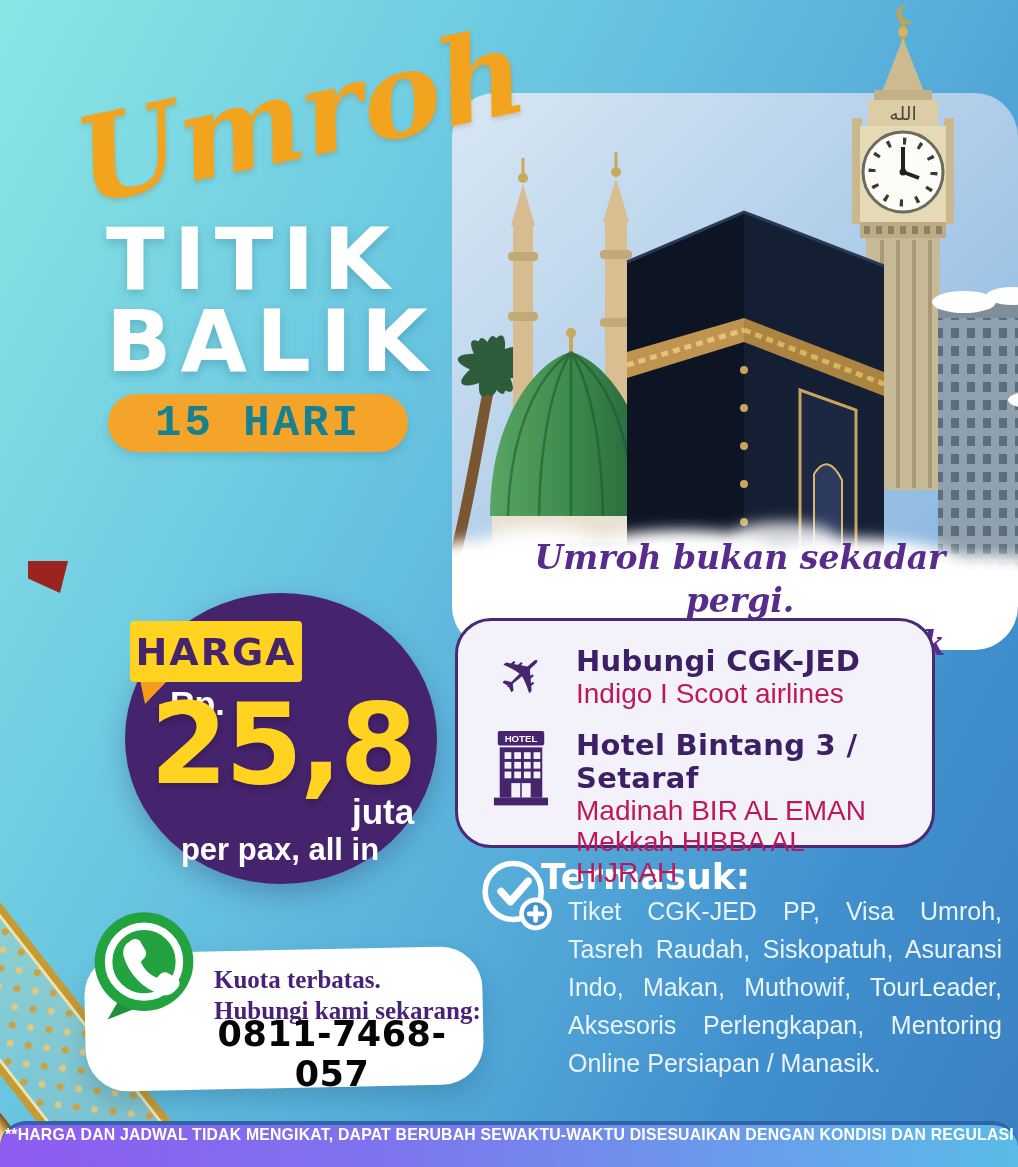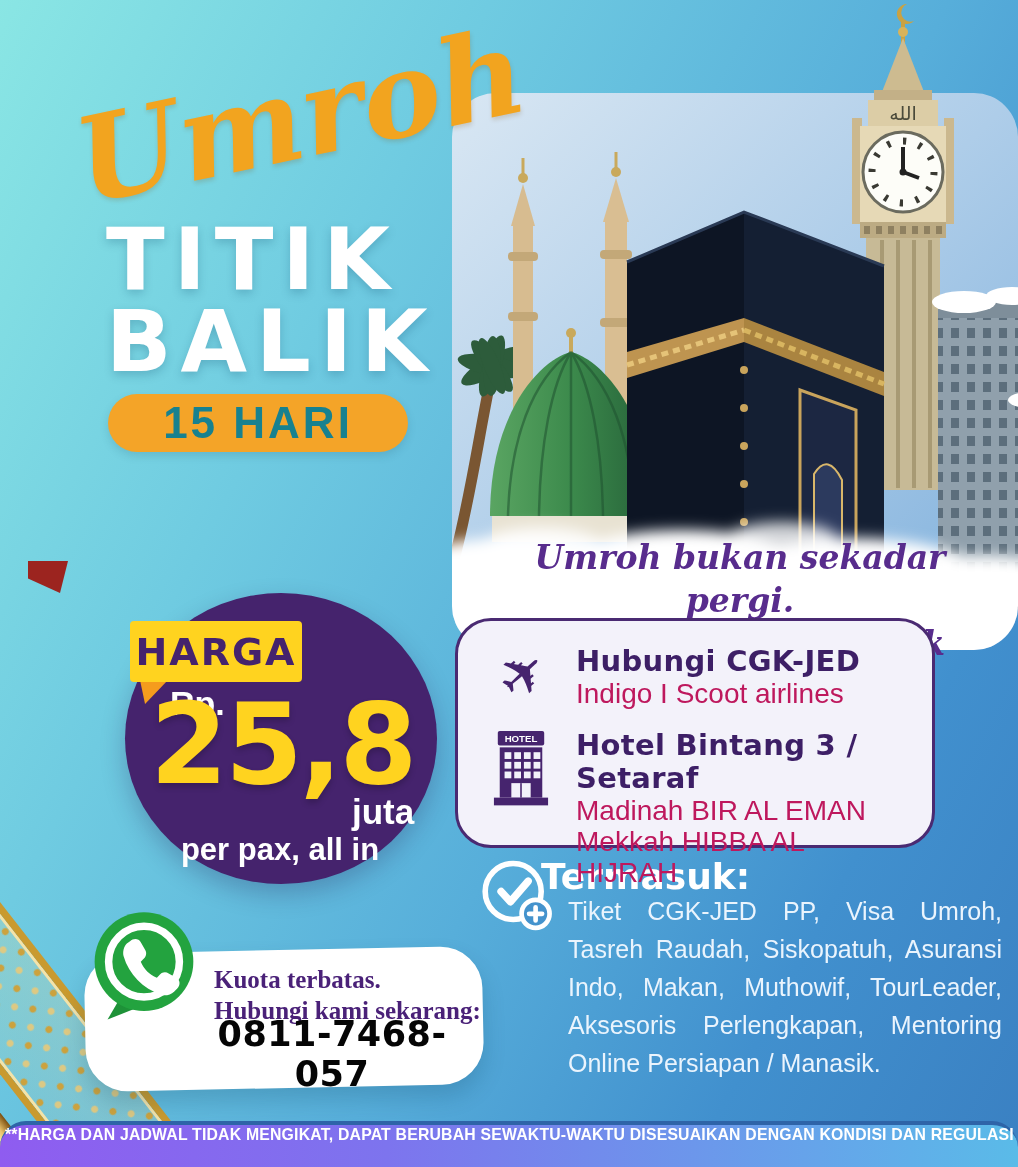--- a/index.html
+++ b/index.html
@@ -38,21 +38,21 @@
   .big-title{
     left:106px; z-index:3; color:#FFFFFF; font-family:"DejaVu Sans", sans-serif;
     font-weight:800; font-size:86px; letter-spacing:9px; line-height:1;
     text-shadow:0 4px 10px rgba(20,80,110,.25);
   }
   .t1{top:216px;} .t2{top:298px;}
   .badge-duration{
     left:108px; top:394px; width:300px; height:58px; z-index:3;
     background:#F4A428; border-radius:30px; display:flex; align-items:center; justify-content:center;
     color:#17818F; font-weight:800; font-size:44px; letter-spacing:3px;
-    font-family:Liberation Sans, sans-serif; box-shadow:0 4px 8px rgba(40,90,110,.18);
+    font-family:Liberation Mono, monospace; box-shadow:0 4px 8px rgba(40,90,110,.18);
   }
 
   
   .ribbon{
     left:28px; top:464px; width:434px; height:99px; z-index:3;
     background:#D23B33; color:#fff; text-align:center;
     clip-path:polygon(0 0, 100% 0, 93% 50%, 100% 100%, 0 100%);
     font-weight:bold; font-size:26px; line-height:31px; padding-top:5px; box-sizing:border-box;
   }
   .ribbon-fold{

